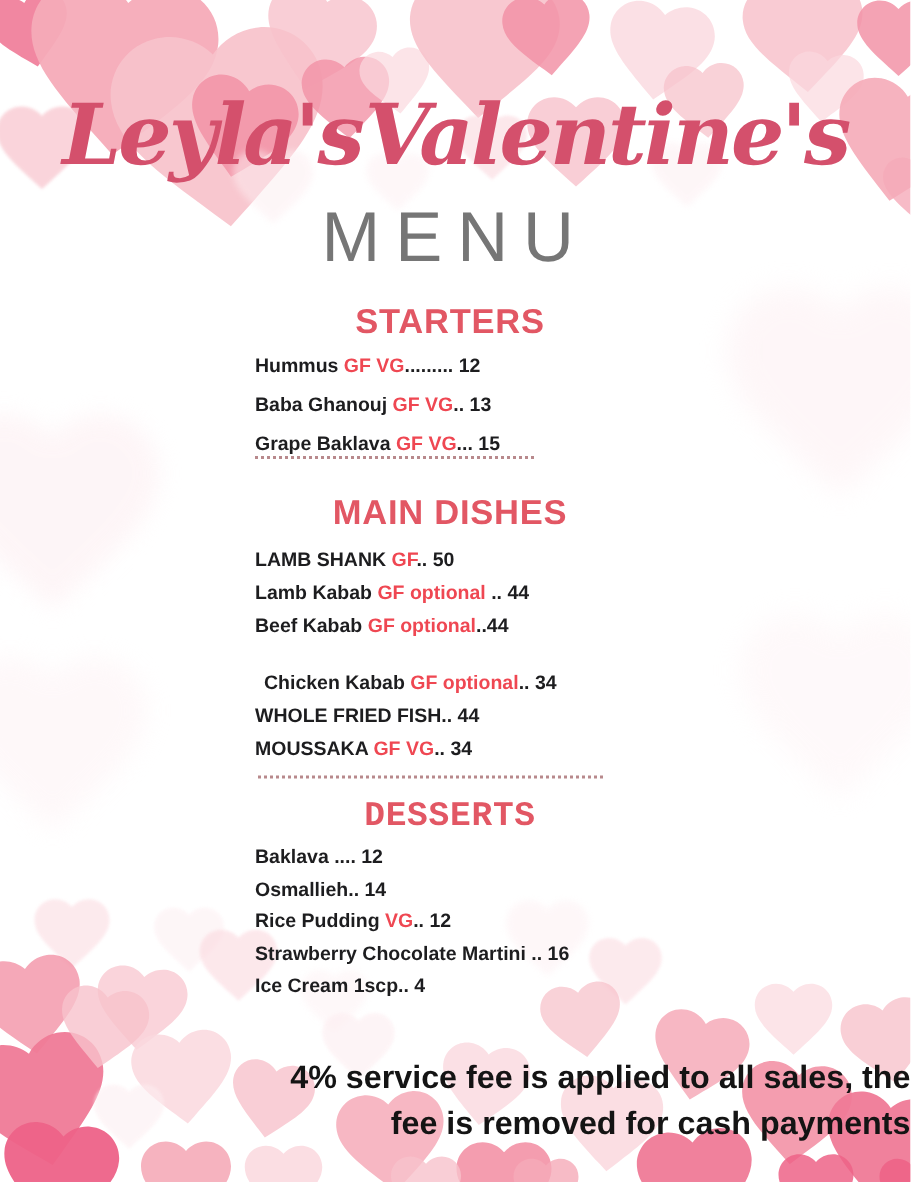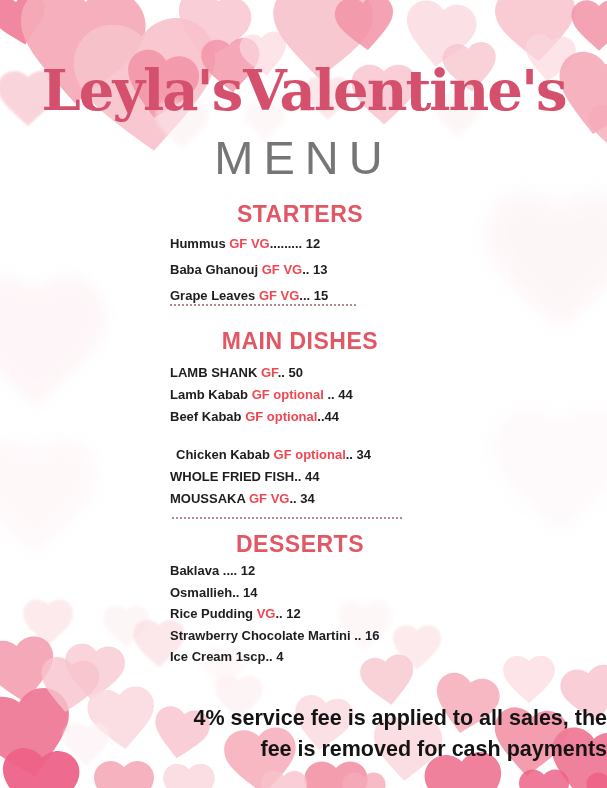--- a/index.html
+++ b/index.html
@@ -11,21 +11,21 @@
     font-family:"Liberation Sans", sans-serif;
   }
   .hearts-layer{position:absolute;inset:0;z-index:0;}
   .heart{position:absolute;display:block;}
   .content{position:absolute;inset:0;z-index:2;}
 
   .title{
     position:absolute;top:58px;left:0;right:0;
     text-align:center;
     font-family:"DejaVu Serif", serif;
-    font-weight:700;
+    font-style:italic;font-weight:700;
     font-size:56px;line-height:64px;
     color:#d4506c;
     letter-spacing:-2px;
     white-space:nowrap;
   }
   .title .t2{margin-left:2px;}
   .menu-word{
     position:absolute;top:132px;left:0;right:0;
     text-align:center;
     font-size:47px;line-height:52px;
@@ -36,21 +36,21 @@
 
   .section-heading{
     position:absolute;left:150px;width:300px;
     text-align:center;
     font-size:23px;font-weight:700;
     color:#e25764;
     letter-spacing:0.5px;
   }
   .h-starters{top:201px;}
   .h-mains{top:328px;}
-  .h-desserts{top:531px;}
+  .h-desserts{top:531px;font-family:Liberation Mono, monospace;}
 
   .menu-list{position:absolute;left:170px;width:262px;color:#1d1d1f;}
   .list-starters{top:231px;}
   .list-starters .menu-item{line-height:26px;}
   .list-mains{top:362px;}
   .list-mains .menu-item{line-height:22px;}
   .list-desserts{top:560px;}
   .list-desserts .menu-item{line-height:21.5px;}
 
   .menu-item{
@@ -269,21 +269,21 @@
     <div class="title">
       <span class="t1">Leyla's</span><span class="t2">Valentine's</span>
     </div>
 
     <div class="menu-word">MENU</div>
 
     <div class="section-heading h-starters">STARTERS</div>
     <div class="menu-list list-starters">
         <div class="menu-item"><span class="item-name">Hummus </span><span class="item-tag">GF VG</span><span class="item-tail">......... 12</span></div>
         <div class="menu-item"><span class="item-name">Baba Ghanouj </span><span class="item-tag">GF VG</span><span class="item-tail">.. 13</span></div>
-        <div class="menu-item"><span class="item-name">Grape Leaves </span><span class="item-tag">GF VG</span><span class="item-tail">... 15</span></div>
+        <div class="menu-item"><span class="item-name">Grape Baklava </span><span class="item-tag">GF VG</span><span class="item-tail">... 15</span></div>
       </div>
     <div class="dotted-divider div-starters"></div>
 
     <div class="section-heading h-mains">MAIN DISHES</div>
     <div class="menu-list list-mains">
         <div class="menu-item"><span class="item-name">LAMB SHANK </span><span class="item-tag">GF</span><span class="item-tail">.. 50</span></div>
         <div class="menu-item"><span class="item-name">Lamb Kabab </span><span class="item-tag">GF optional</span><span class="item-tail"> .. 44</span></div>
         <div class="menu-item"><span class="item-name">Beef Kabab </span><span class="item-tag">GF optional</span><span class="item-tail">..44</span></div>
         <div class="menu-item indent"><span class="item-name">Chicken Kabab </span><span class="item-tag">GF optional</span><span class="item-tail">.. 34</span></div>
         <div class="menu-item"><span class="item-name">WHOLE FRIED FISH</span><span class="item-tail">.. 44</span></div>

